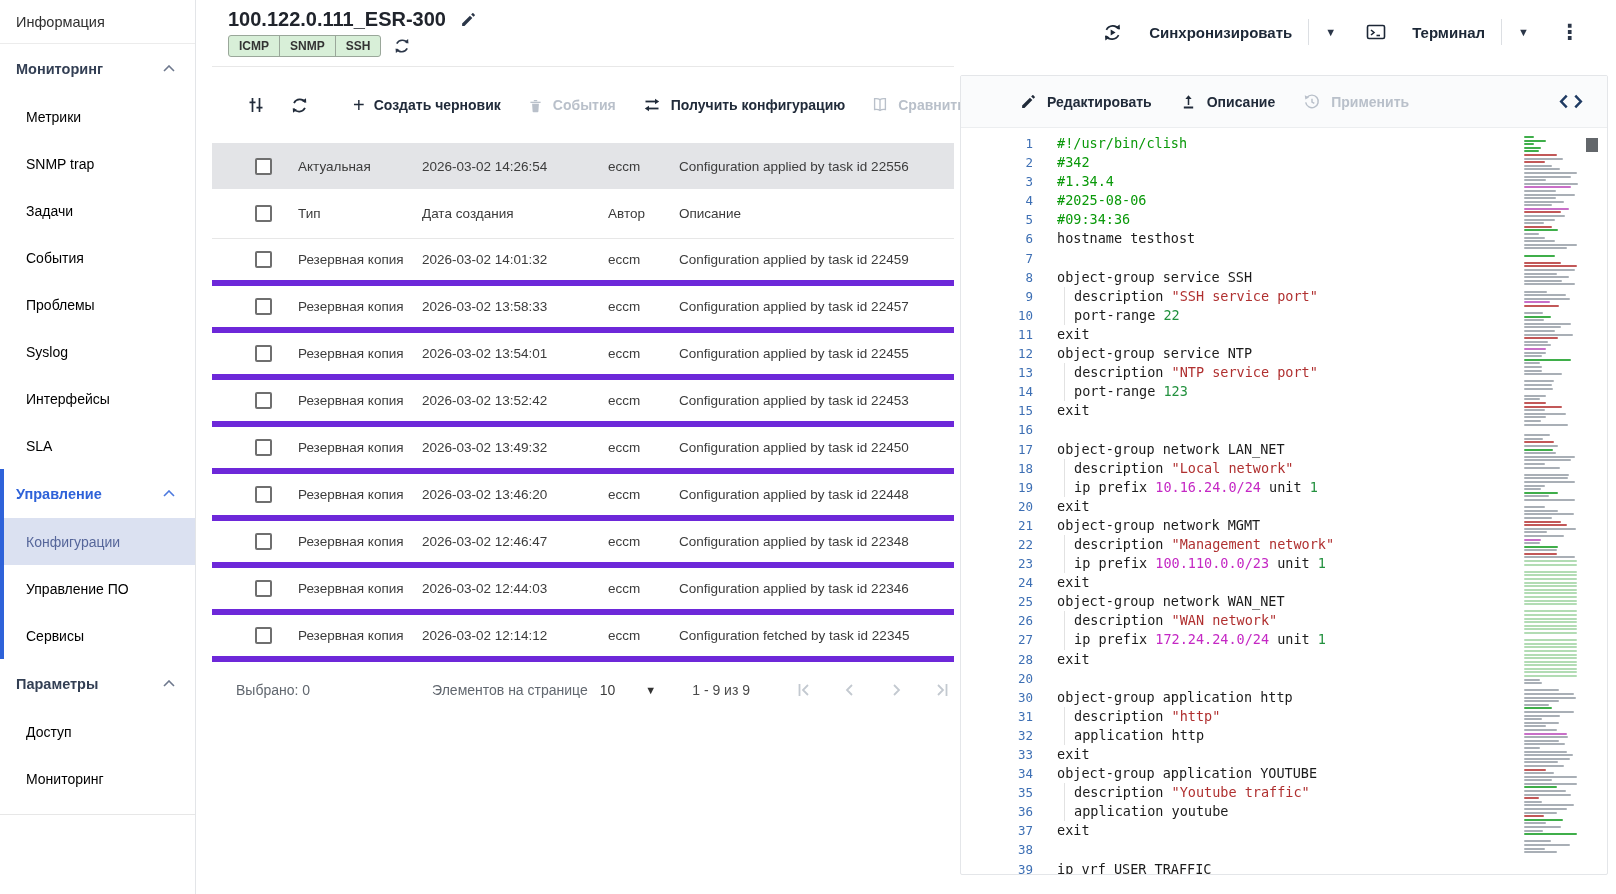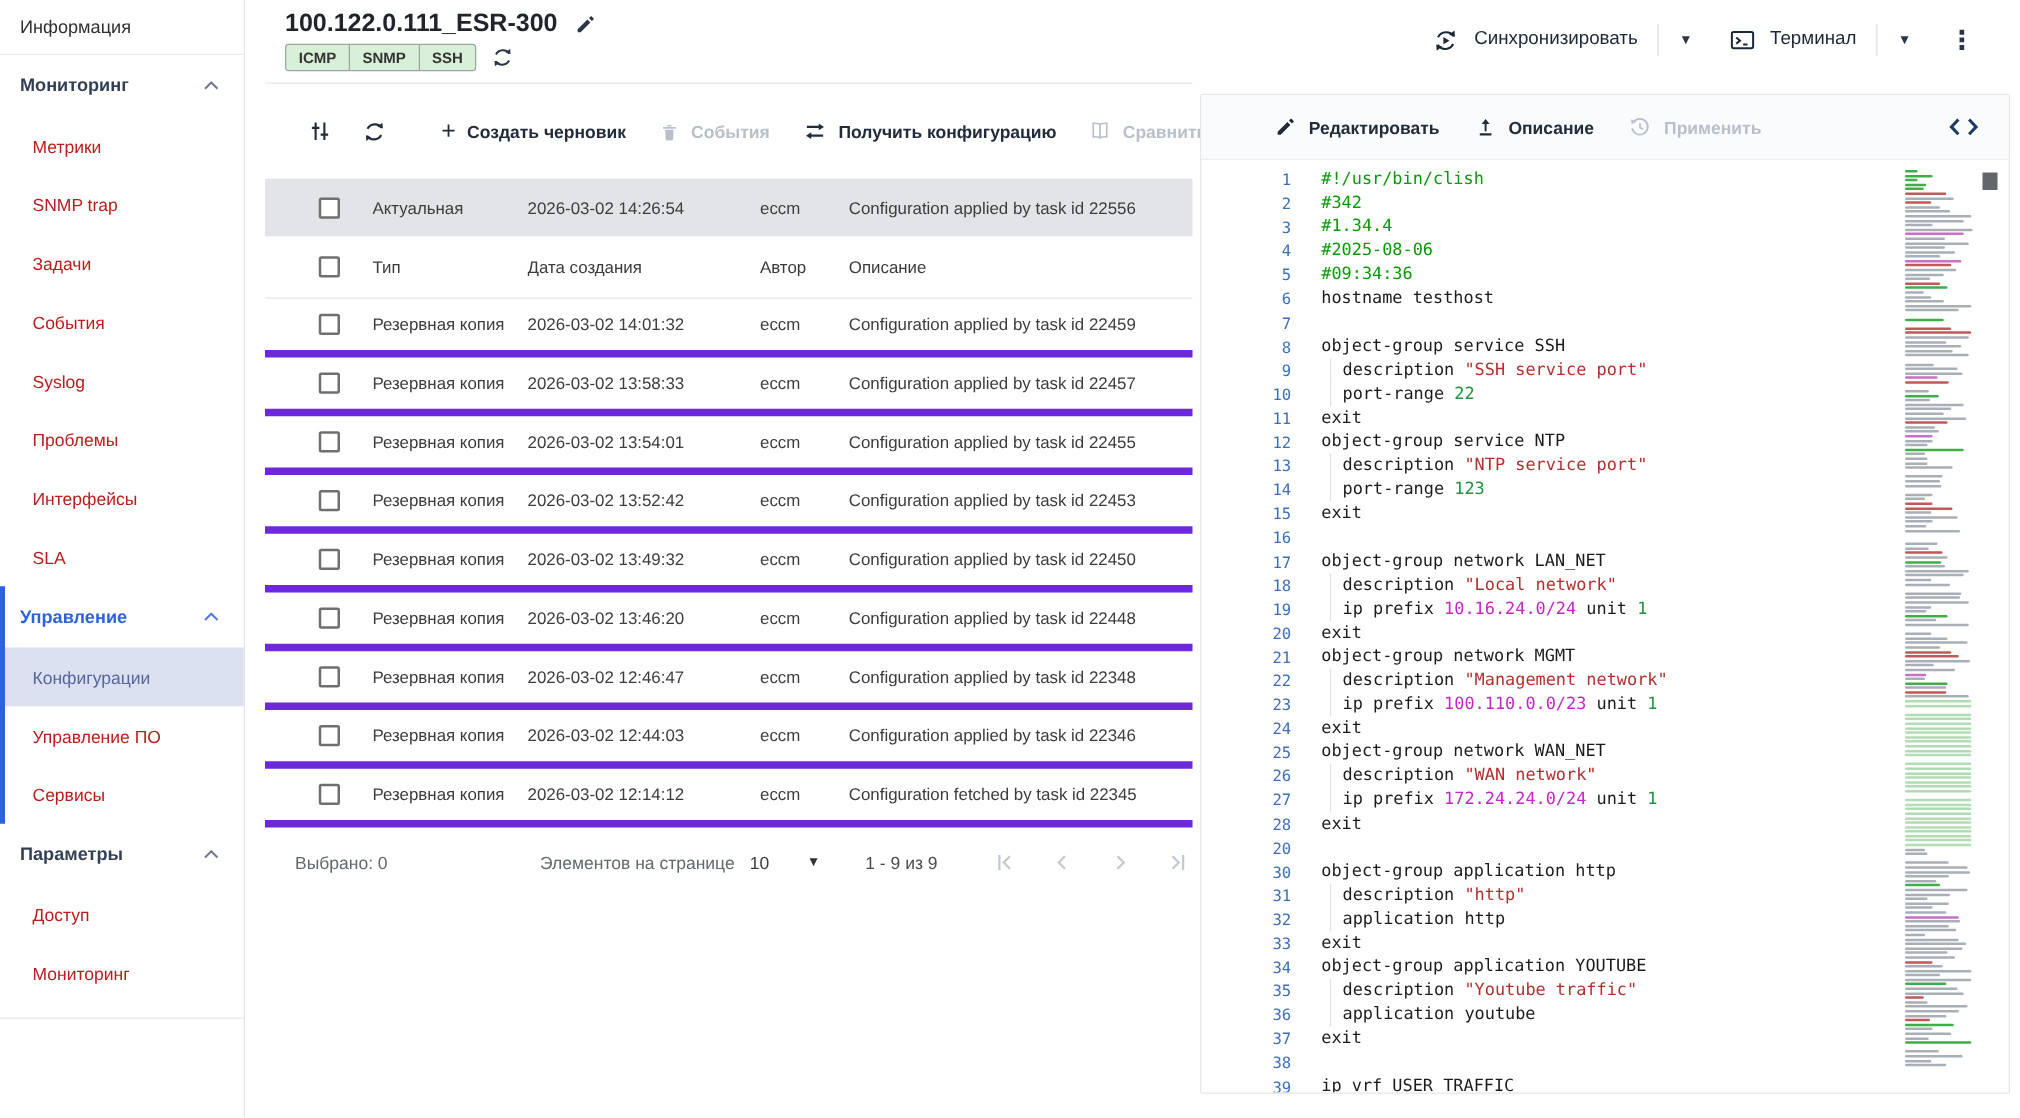--- a/index.html
+++ b/index.html
@@ -8,38 +8,38 @@
     --code-number:#23913f; --code-ip:#c428c4; --line-number:#3d6fb4; --ink:#212b3a;
   }
   *{box-sizing:border-box;margin:0;padding:0}
   body{width:1616px;height:894px;position:relative;overflow:hidden;background:#fff;
        font-family:"Liberation Sans","DejaVu Sans",sans-serif;color:#3c3c3c;}
   svg{display:block}
   
   .sidebar{position:absolute;left:0;top:0;width:196px;height:894px;background:#fff;border-right:1px solid #e3e5e8;}
   .sb-top{height:44px;display:flex;align-items:center;padding-left:16px;border-bottom:1px solid #ececec;font-size:14.5px;color:#2f2f2f;cursor:pointer}
   .sb-head{height:49px;display:flex;align-items:center;justify-content:space-between;padding:0 20px 0 16px;font-size:14.5px;font-weight:600;color:#333f54;cursor:pointer}
-  .sb-sub{height:47px;display:flex;align-items:center;padding-left:26px;font-size:14px;color:#b91c1c;cursor:pointer}
+  .sb-sub{height:47px;display:flex;align-items:center;padding-left:26px;font-size:14px;color:#000000;cursor:pointer}
   .sb-sec.active{border-left:4px solid var(--accent-blue)}
   .sb-sec.active .sb-head{padding-left:12px;color:var(--accent-blue)}
   .sb-sec.active .sb-sub{padding-left:22px}
   .sb-sec.active .sb-sub.selected{background:var(--sidebar-selected-bg);color:#56669a}
   .chev{color:inherit;opacity:.85}
   .sb-sec:not(.active) .chev{color:#55617a}
   .sb-divider{margin-top:12px;border-top:1px solid #e7e7e7}
   
   .main-head{position:absolute;left:196px;top:0;width:1420px;height:66px;background:#fff}
   .title-row{position:absolute;left:32px;top:8px;display:flex;align-items:center;gap:14px;font-size:20px;font-weight:700;color:#20242c}
   .icon-btn{color:#2b3648;cursor:pointer;background:none;border:none;display:flex;align-items:center}
   .badges{position:absolute;left:32px;top:35px;display:flex;align-items:center;gap:12px}
   .badge-group{display:flex;border:1px solid #9aa79a;border-radius:3px;overflow:hidden;background:var(--badge-green-bg)}
   .badge{padding:3px 10px;font-size:12px;font-weight:600;color:#333;border-right:1px solid #9aa79a}
   .badge:last-child{border-right:none}
   .head-actions{position:absolute;right:36px;top:12px;height:40px;display:flex;align-items:center;gap:16px;font-size:15px;color:#1c2736}
-  .hbtn{display:flex;align-items:flex-start;gap:12px;cursor:pointer;font-weight:400}
+  .hbtn{display:flex;align-items:center;gap:26px;cursor:pointer;font-weight:700}
   .vdiv{width:1px;height:26px;background:#dcdfe3}
   .caret{font-size:11px;color:#2b3648;cursor:pointer;line-height:1}
   .kebab{font-size:21px;font-weight:700;color:#2b3648;cursor:pointer;margin-left:14px}
   
   .table-col{position:absolute;left:212px;top:66px;width:742px;border-top:1px solid #e8e8e8}
   .toolbar{height:76px;display:flex;align-items:center;padding-left:34px;color:#212b3a}
   .tb-icon{color:#212b3a;cursor:pointer;margin-right:24px}
   .tb-div{width:1px;height:30px;background:#ddd;margin:0 20px 0 0}
   .btn{display:flex;align-items:center;gap:9px;font-size:14px;font-weight:600;color:#212b3a;cursor:pointer;margin-right:26px;white-space:nowrap}
   .btn.disabled{color:#b9c0ca;cursor:default}
@@ -86,22 +86,22 @@
       <span class="chev">
         <svg width="12" height="7" viewBox="0 0 12 7" fill="none" stroke="currentColor" stroke-width="1.6">
             <path d="M1 6l5-5 5 5"></path>
           </svg>
       </span>
     </div>
     <div class="sb-sub">Метрики</div>
     <div class="sb-sub">SNMP trap</div>
     <div class="sb-sub">Задачи</div>
     <div class="sb-sub">События</div>
+    <div class="sb-sub">Проблемы</div>
     <div class="sb-sub">Syslog</div>
-    <div class="sb-sub">Проблемы</div>
     <div class="sb-sub">Интерфейсы</div>
     <div class="sb-sub">SLA</div>
   </div>
 
   <div class="sb-sec active">
     <div class="sb-head">
       <span>Управление</span>
       <span class="chev">
         <svg width="12" height="7" viewBox="0 0 12 7" fill="none" stroke="currentColor" stroke-width="1.6">
             <path d="M1 6l5-5 5 5"></path>

